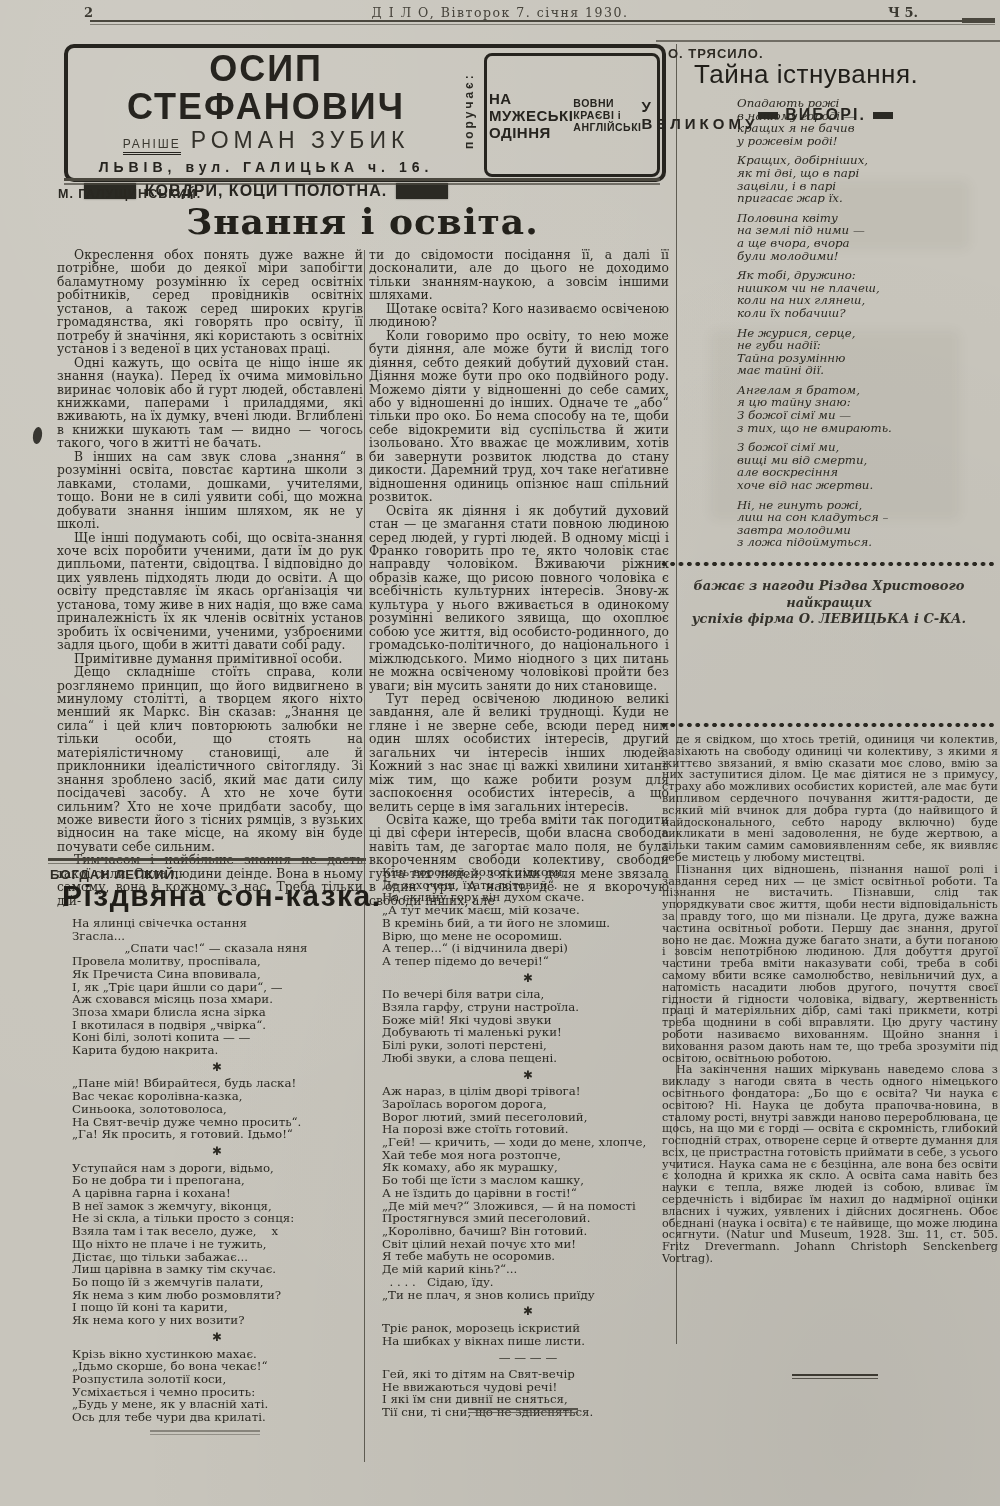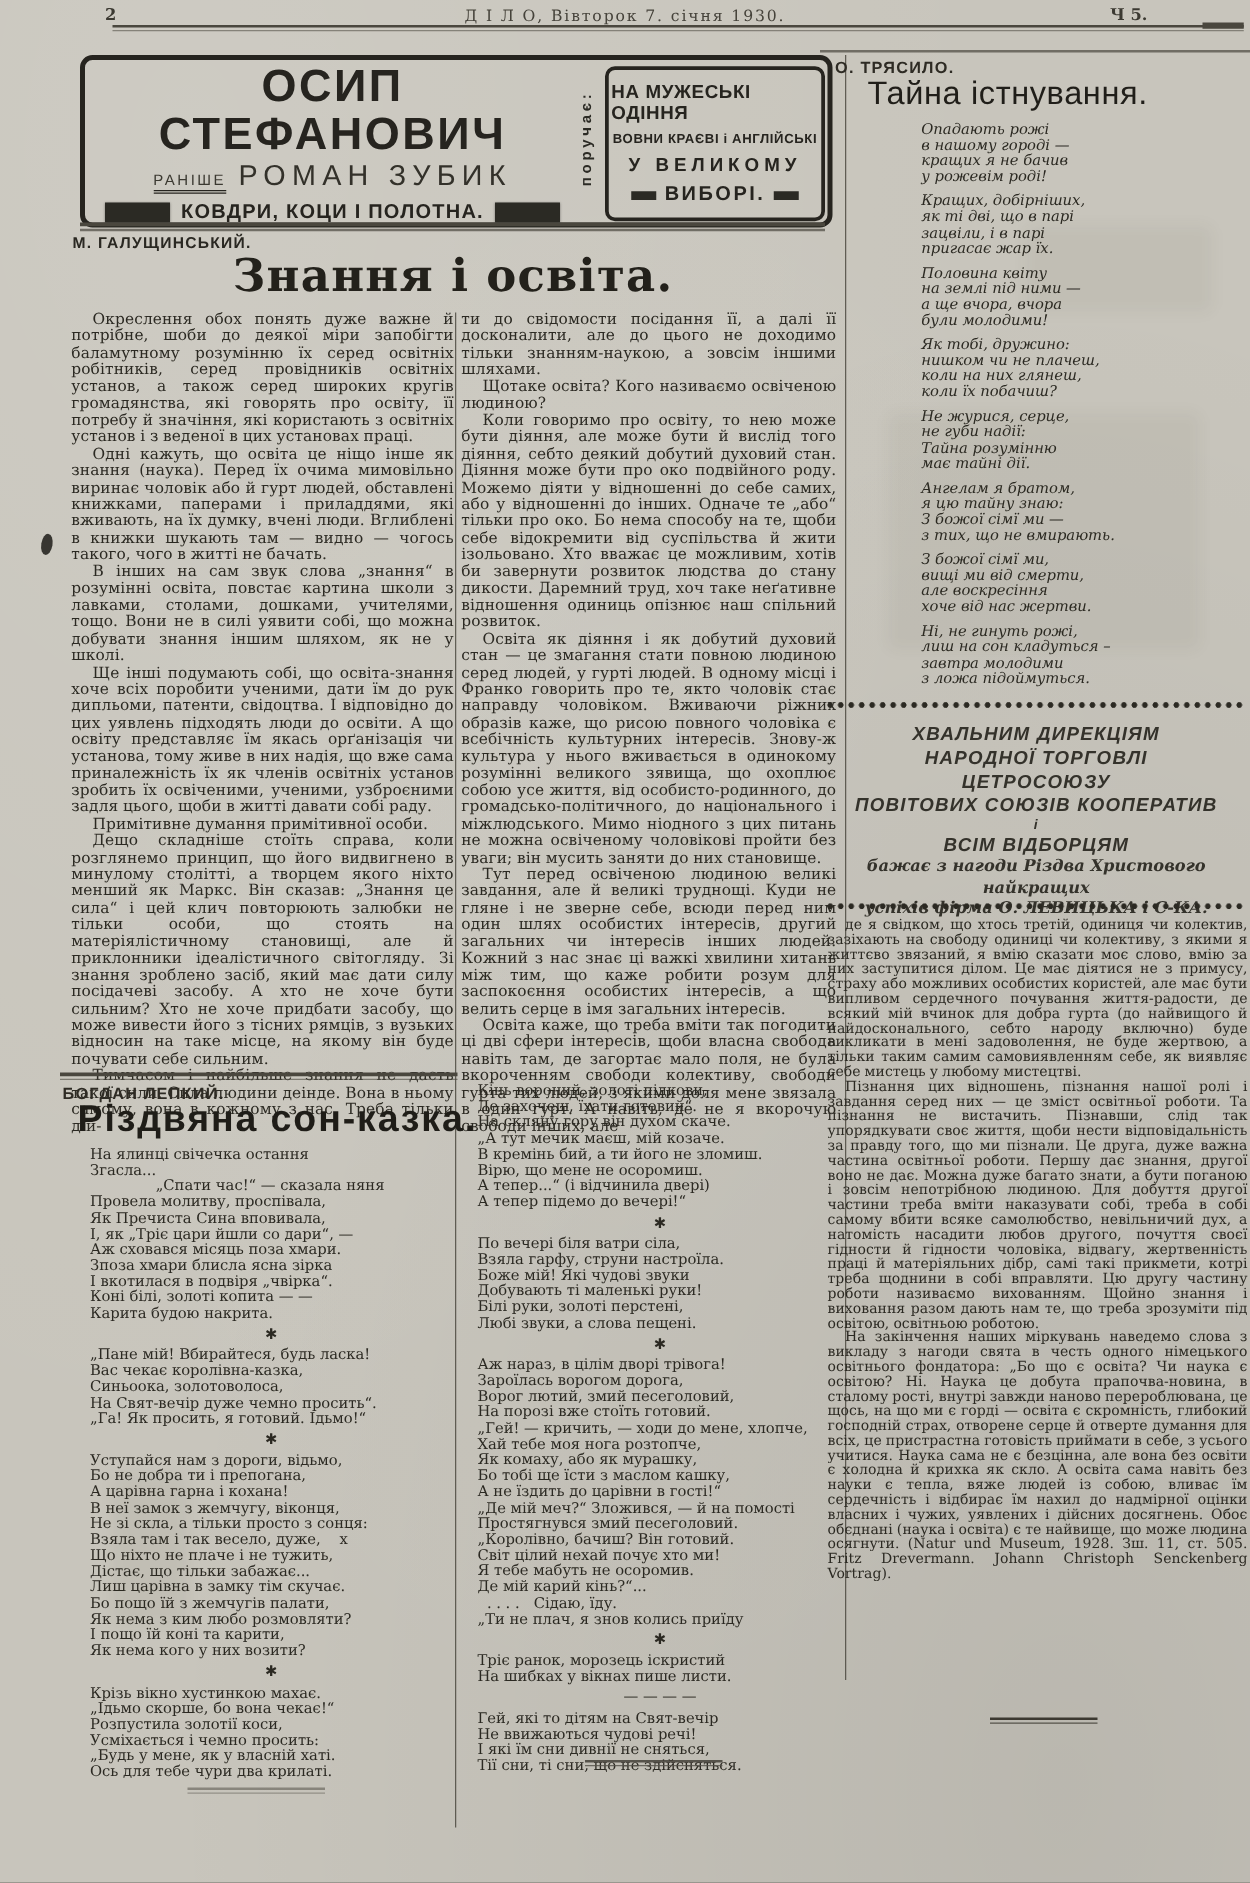--- a/index.html
+++ b/index.html
@@ -25,21 +25,21 @@
   .ad-former{margin-top:1px;white-space:nowrap;}
   .ad-former-lbl{font-family:"Liberation Sans",sans-serif;font-size:12px;letter-spacing:2px;border-bottom:3px double #26241f;padding-bottom:1px;margin-right:10px;color:#3b3931;}
   .ad-former-name{font-family:"Liberation Sans",sans-serif;font-size:23px;letter-spacing:5px;color:#33312a;}
   .ad-addr{margin-top:5px;font-family:"Liberation Sans",sans-serif;font-weight:bold;font-size:14px;letter-spacing:5px;}
   .ad-products-row{margin-top:7px;display:flex;align-items:center;justify-content:center;gap:9px;}
   .blk{width:52px;height:16px;background:#2b2a24;box-shadow:0 0 2px rgba(0,0,0,.4);}
   .ad-products{font-family:"Liberation Sans",sans-serif;font-weight:bold;font-size:16px;letter-spacing:1px;}
   .ad-vert{position:absolute;left:394px;top:8px;height:110px;writing-mode:vertical-rl;transform:rotate(180deg);
     font-family:"Liberation Sans",sans-serif;font-weight:bold;font-size:12px;letter-spacing:3px;color:#2b2a24;text-align:center;}
   .ad-right{position:absolute;left:416px;top:5px;width:166px;height:114px;border:3px solid #26241f;border-radius:8px;
-    display:flex;flex-direction:column;justify-content:space-evenly;align-items:center;
+    display:flex;justify-content:space-evenly;align-items:center;
     font-family:"Liberation Sans",sans-serif;font-weight:bold;color:#26241f;padding:2px;}
   .ad-r1{font-size:15px;letter-spacing:.5px;}
   .ad-r2{font-size:10.5px;letter-spacing:.5px;}
   .ad-r3{font-size:15px;letter-spacing:4px;}
   .ad-r4row{display:flex;align-items:center;gap:7px;}
   .dash-blk{width:20px;height:7px;background:#2b2a24;}
   .ad-r4{font-size:16px;letter-spacing:2px;}
   
   .art-author{left:58px;top:187px;font-family:"Liberation Sans",sans-serif;font-weight:bold;font-size:12.5px;letter-spacing:1px;color:#2a2822;}
   .art-title{left:55px;top:200px;width:615px;text-align:center;font-size:36px;font-weight:bold;color:#23211b;letter-spacing:1px;}
@@ -89,20 +89,21 @@
   <div class="abs hr" style="left:90px;top:24px;width:905px;height:1px;opacity:.55;"></div>
   <div class="abs hr" style="left:962px;top:18px;width:33px;height:5px;"></div>
   <div class="abs hr" style="left:656px;top:40px;width:344px;height:2px;opacity:.7;"></div>
 
   <div class="abs ad-box">
     <div class="ad-left">
       <div class="ad-name">ОСИП СТЕФАНОВИЧ</div>
       <div class="ad-former">
         <span class="ad-former-lbl">РАНІШЕ</span><span class="ad-former-name">РОМАН ЗУБИК</span>
       </div>
+      <div class="ad-addr">ЛЬВІВ, вул. ГАЛИЦЬКА ч. 16.</div>
       <div class="ad-products-row">
         <span class="blk"></span>
         <span class="ad-products">КОВДРИ, КОЦИ І ПОЛОТНА.</span>
         <span class="blk"></span>
       </div>
     </div>
     <div class="ad-vert">поручає:</div>
     <div class="ad-right">
       <div class="ad-r1">НА МУЖЕСЬКІ ОДІННЯ</div>
       <div class="ad-r2">ВОВНИ КРАЄВІ і АНГЛІЙСЬКІ</div>
@@ -189,28 +190,20 @@
       <div class="stanzaR">
         <div class="poem-line">Ні, не гинуть рожі,</div>
         <div class="poem-line">лиш на сон кладуться –</div>
         <div class="poem-line">завтра молодими</div>
         <div class="poem-line">з ложа підоймуться.</div>
       </div>
     </div>
 
   <div class="abs dots" style="left:660px;top:561px;width:336px;"></div>
   <div class="abs annc">
-    <div class="annc-head">
-        <div class="item">ХВАЛЬНИМ ДИРЕКЦІЯМ</div>
-        <div class="item">НАРОДНОЇ ТОРГОВЛІ</div>
-        <div class="item">ЦЕТРОСОЮЗУ</div>
-        <div class="item">ПОВІТОВИХ СОЮЗІВ КООПЕРАТИВ</div>
-        <div class="item">і</div>
-        <div class="item">ВСІМ ВІДБОРЦЯМ</div>
-      </div>
     <div class="annc-wish">
         <div class="item">бажає з нагоди Різдва Христового найкращих</div>
         <div class="item">успіхів фірма О. ЛЕВИЦЬКА і С-КА.</div>
       </div>
   </div>
   <div class="abs dots" style="left:660px;top:722px;width:336px;"></div>
 
   <div class="abs col3 col-cont">
       <div class="para3">де я свідком, що хтось третій, одиниця чи колектив, зазіхають на свободу одиниці чи колективу, з якими я життєво звязаний, я вмію сказати моє слово, вмію за них заступитися ділом. Це має діятися не з примусу, страху або можливих особистих користей, але має бути випливом сердечного почування життя-радости, де всякий мій вчинок для добра гурта (до найвищого й найдосконального, себто народу включно) буде викликати в мені задоволення, не буде жертвою, а тільки таким самим самовиявленням себе, як виявляє себе мистець у любому мистецтві.</div>
       <div class="para3">Пізнання цих відношень, пізнання нашої ролі і завдання серед них — це зміст освітньої роботи. Та пізнання не вистачить. Пізнавши, слід так упорядкувати своє життя, щоби нести відповідальність за правду того, що ми пізнали. Це друга, дуже важна частина освітньої роботи. Першу дає знання, другої воно не дає. Можна дуже багато знати, а бути поганою і зовсім непотрібною людиною. Для добуття другої частини треба вміти наказувати собі, треба в собі самому вбити всяке самолюбство, невільничий дух, а натомість насадити любов другого, почуття своєї гідности й гідности чоловіка, відвагу, жертвенність праці й матеріяльних дібр, самі такі прикмети, котрі треба щоднини в собі вправляти. Цю другу частину роботи називаємо вихованням. Щойно знання і виховання разом дають нам те, що треба зрозуміти під освітою, освітньою роботою.</div>

